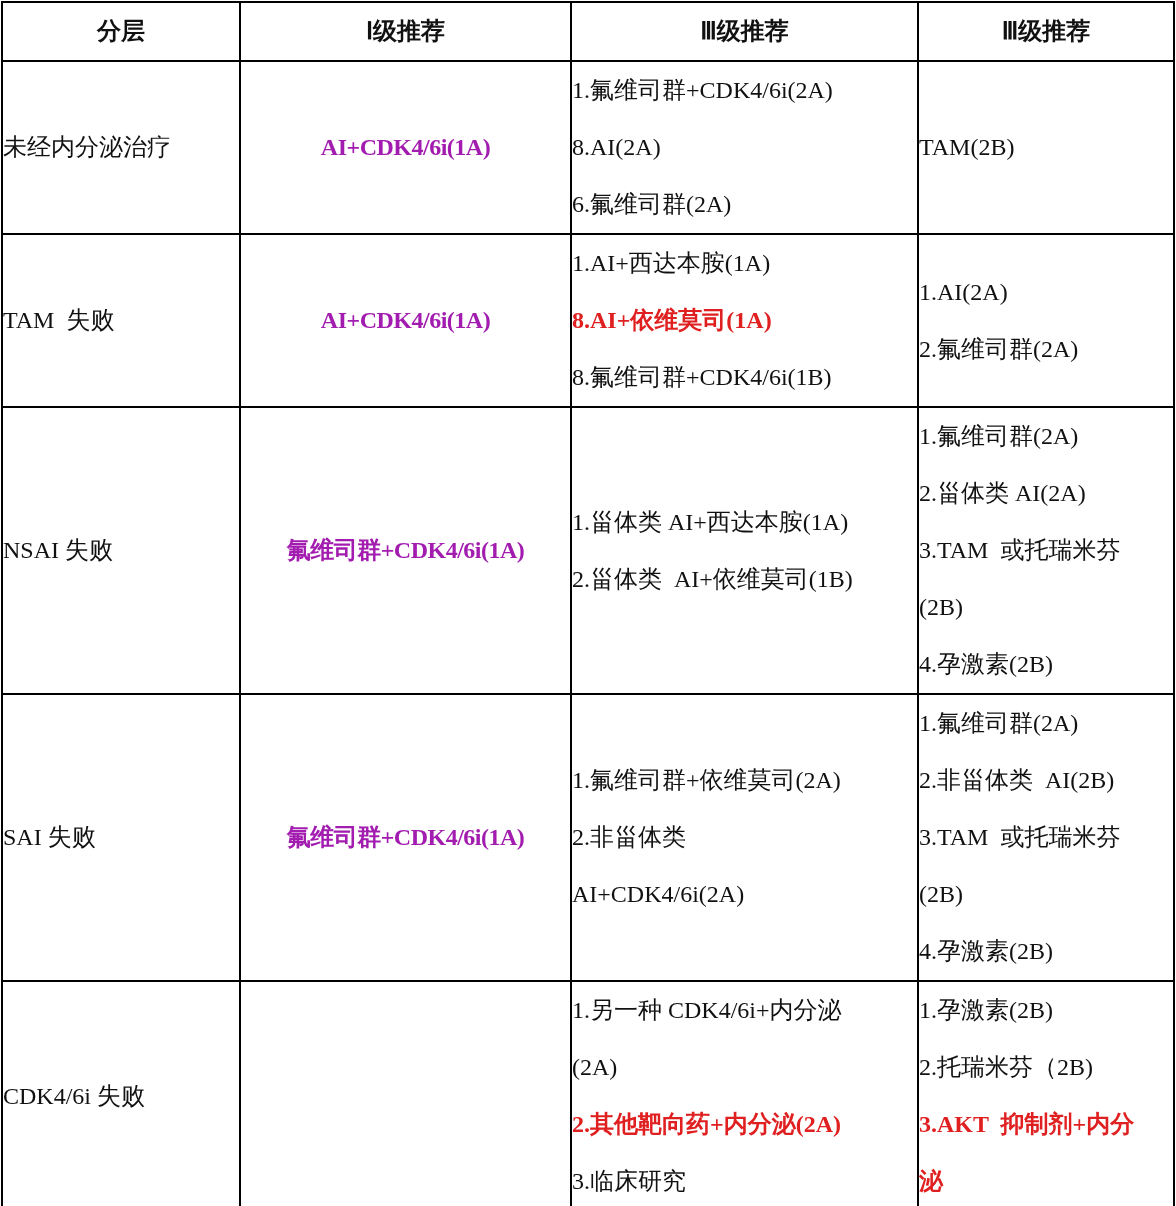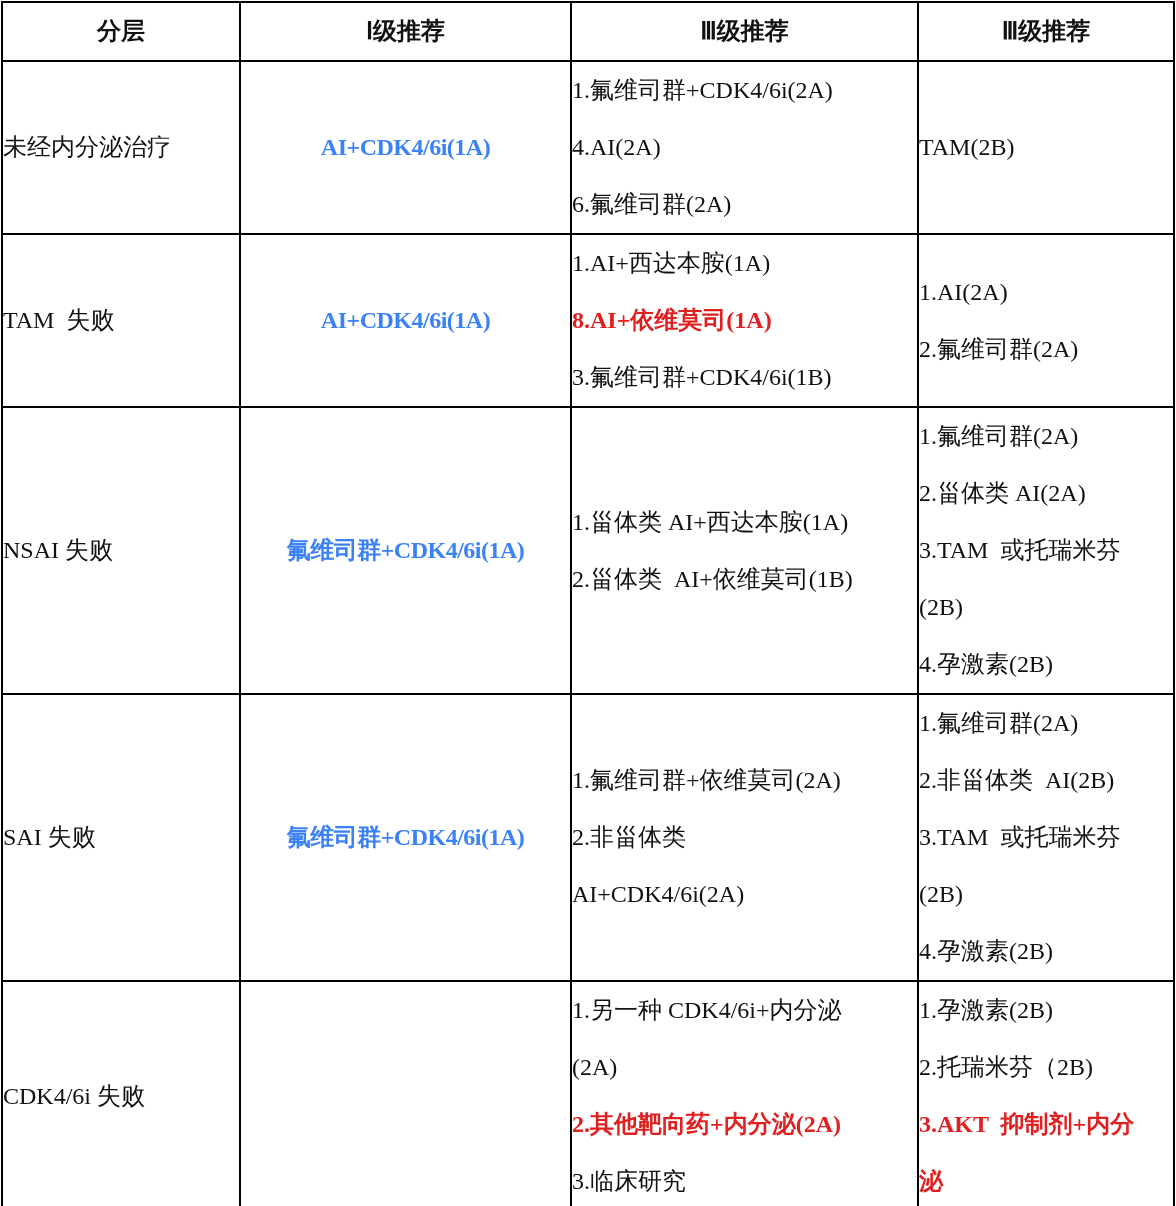--- a/index.html
+++ b/index.html
@@ -48,21 +48,21 @@
     tr.r2 { height: 285px; }
     tr.r3 { height: 286px; }
     tr.r4 { height: 228px; }
 
     td.layer {
       text-align: left;
       white-space: pre;
     }
     td.lvl1 {
       text-align: center;
-      color: #3b82f6;
+      color: #a21caf;
       font-weight: bold;
       letter-spacing: -0.5px;
     }
     td.list {
       text-align: left;
       padding-left: 10px;
       padding-right: 6px;
     }
     .line {
       display: block;
@@ -91,35 +91,35 @@
       <th>Ⅲ级推荐</th>
     </tr>
   </thead>
   <tbody>
 
     <tr class="r0">
       <td class="layer">未经内分泌治疗</td>
       <td class="lvl1">AI+CDK4/6i(1A)</td>
       <td class="list">
         <span class="line">1.氟维司群+CDK4/6i(2A)</span>
-        <span class="line">4.AI(2A)</span>
+        <span class="line">8.AI(2A)</span>
         <span class="line">6.氟维司群(2A)</span>
       </td>
       <td class="list">
         <span class="line">TAM(2B)</span>
       </td>
     </tr>
 
     <tr class="r1">
       <td class="layer">TAM  失败</td>
       <td class="lvl1">AI+CDK4/6i(1A)</td>
       <td class="list">
         <span class="line">1.AI+西达本胺(1A)</span>
         <span class="line red">8.AI+依维莫司(1A)</span>
-        <span class="line">3.氟维司群+CDK4/6i(1B)</span>
+        <span class="line">8.氟维司群+CDK4/6i(1B)</span>
       </td>
       <td class="list">
         <span class="line">1.AI(2A)</span>
         <span class="line">2.氟维司群(2A)</span>
       </td>
     </tr>
 
     <tr class="r2">
       <td class="layer">NSAI 失败</td>
       <td class="lvl1">氟维司群+CDK4/6i(1A)</td>

